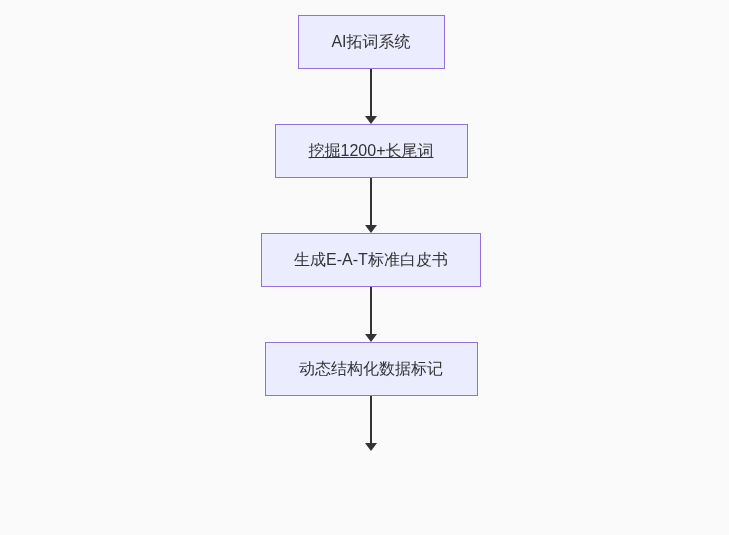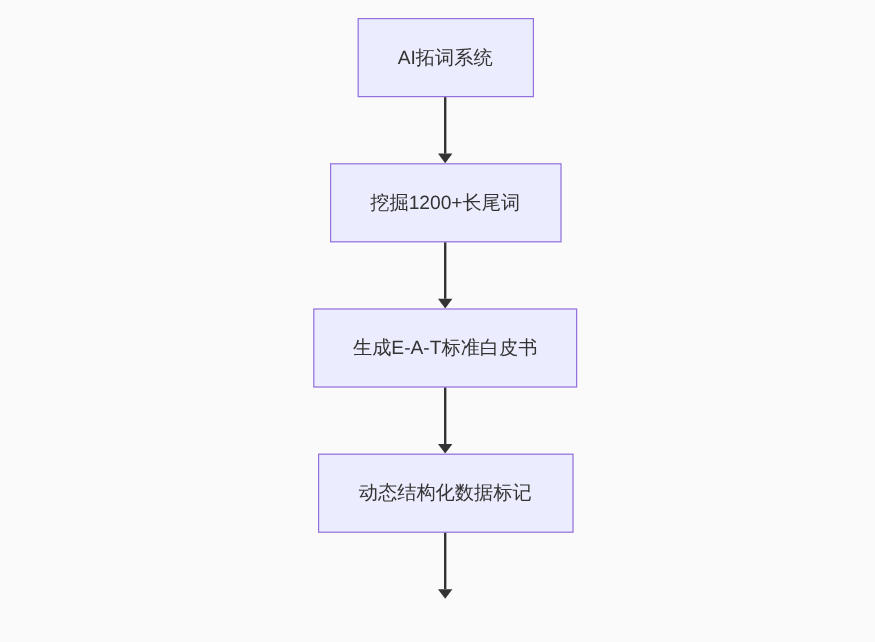--- a/index.html
+++ b/index.html
@@ -18,33 +18,33 @@
     position: absolute;
     left: 371px;
     top: 15px;
     transform: translateX(-50%);
     display: flex;
     flex-direction: column;
     align-items: center;
   }
   .node {
     box-sizing: border-box;
-    height: 66px;
+    height: 54px;
     display: flex;
     align-items: center;
     justify-content: center;
     padding: 0 12px;
     background: var(--node-fill, #ECECFF);
     border: 1px solid var(--node-border, #9370DB);
     color: var(--text, #333333);
     font-size: 16px;
     white-space: nowrap;
   }
   .n1 { min-width: 147px; }
-  .n2 { min-width: 193px; }
+  .n2 { min-width: 193px; text-decoration: underline; }
   .n3 { min-width: 220px; }
   .n4 { min-width: 213px; text-align: center; }
   .n5 { min-width: 235px; }
   .arrow {
     height: 55px;
     width: 12px;
     display: flex;
     flex-direction: column;
     align-items: center;
   }

